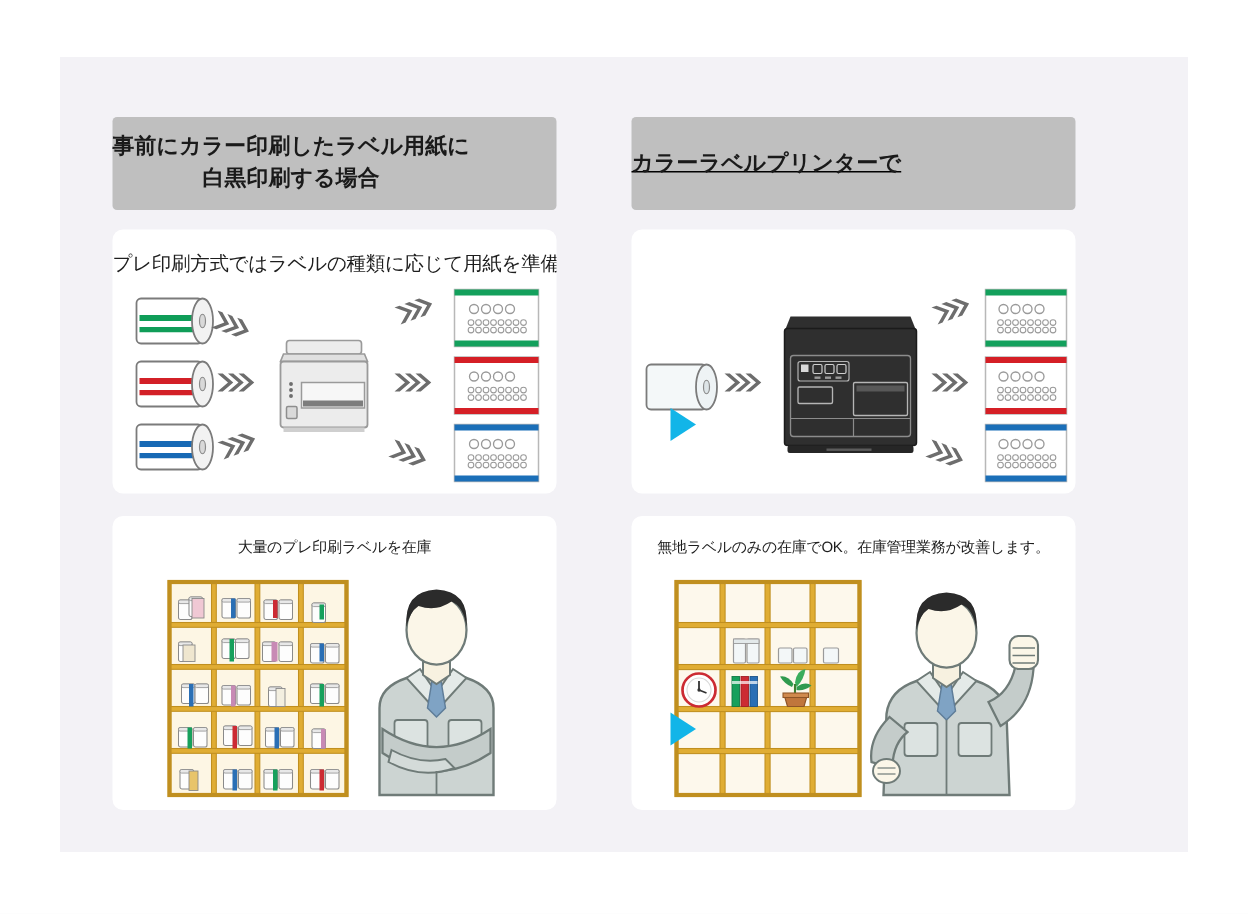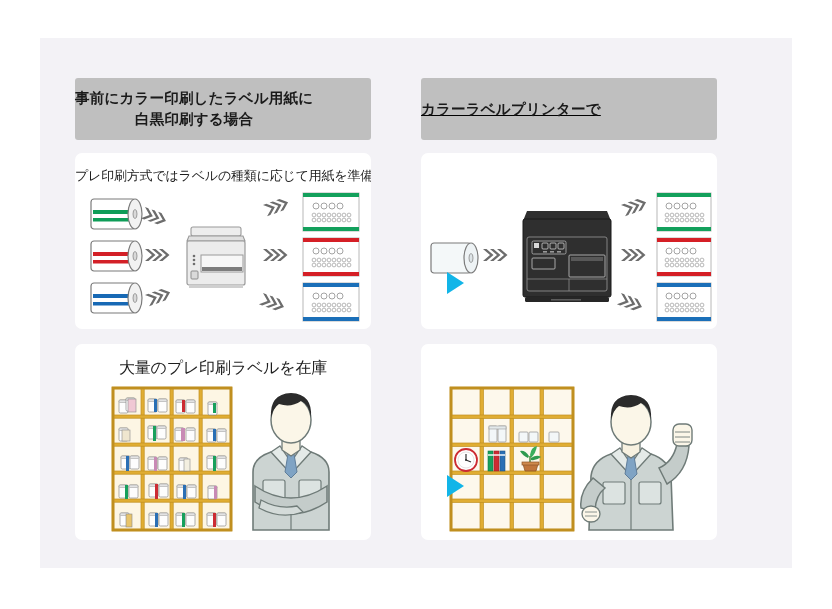--- a/index.html
+++ b/index.html
@@ -57,21 +57,21 @@
     position: relative;
     overflow: hidden;
   }
   .card-top    { margin-top: 13px; height: 176px; }
   .card-bottom { margin-top: 15px; height: 196px; }
 
   .card-caption {
     position: absolute;
     left: 0; right: 0; top: 14px;
     text-align: center;
-    font-size: 16px;
+    font-size: 10px;
     color: #1d1d1d;
     letter-spacing: -.2px;
     white-space: nowrap;
   }
   .card-caption.small { font-size: 13px; }
 
   .card-art {
     position: absolute;
     left: 0; right: 0; top: 36px; bottom: 4px;
   }
@@ -599,20 +599,21 @@
                   <circle cx="35" cy="27" r="1.9"></circle>
                 <circle cx="40" cy="27" r="1.9"></circle>
                   <circle cx="45" cy="27" r="1.9"></circle>
               </g>
             </g>
           </svg>
         </div>
       </div>
 
       <div class="card card-bottom">
+        <div class="card-caption">無地ラベルのみの在庫でOK。在庫管理業務が改善します。</div>
         <div class="card-art">
           <svg viewBox="0 0 296 152" preserveAspectRatio="xMidYMid meet">
 
             <g>
               <rect x="30" y="6" width="122" height="142" fill="#fdf8ec" stroke="#c08f1f" stroke-width="2.4"></rect>
               <rect x="59" y="6" width="3.4" height="142" fill="#e0ad33" stroke="#c08f1f" stroke-width=".7"></rect>
               <rect x="89" y="6" width="3.4" height="142" fill="#e0ad33" stroke="#c08f1f" stroke-width=".7"></rect>
               <rect x="119" y="6" width="3.4" height="142" fill="#e0ad33" stroke="#c08f1f" stroke-width=".7"></rect>
               <rect x="30" y="33" width="122" height="3.4" fill="#e0ad33" stroke="#c08f1f" stroke-width=".7"></rect>
               <rect x="30" y="61" width="122" height="3.4" fill="#e0ad33" stroke="#c08f1f" stroke-width=".7"></rect>

